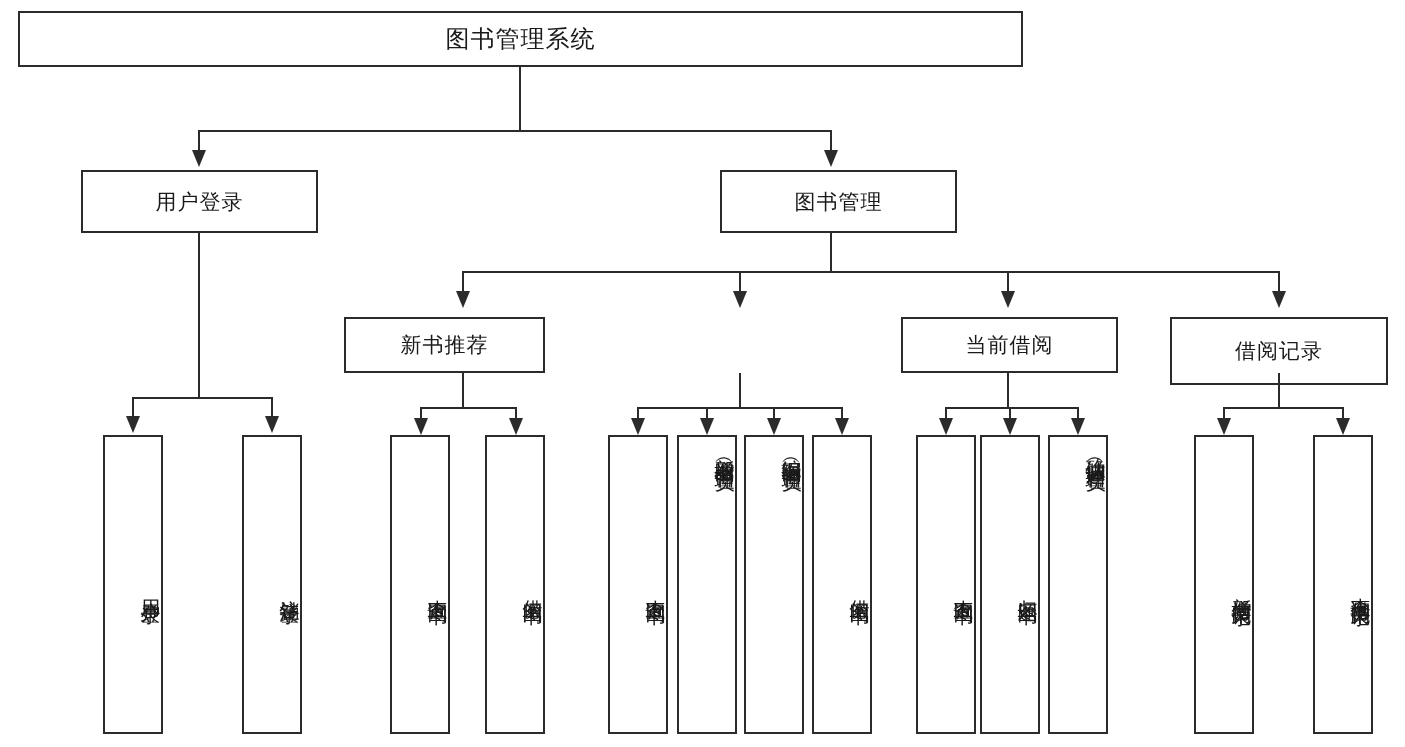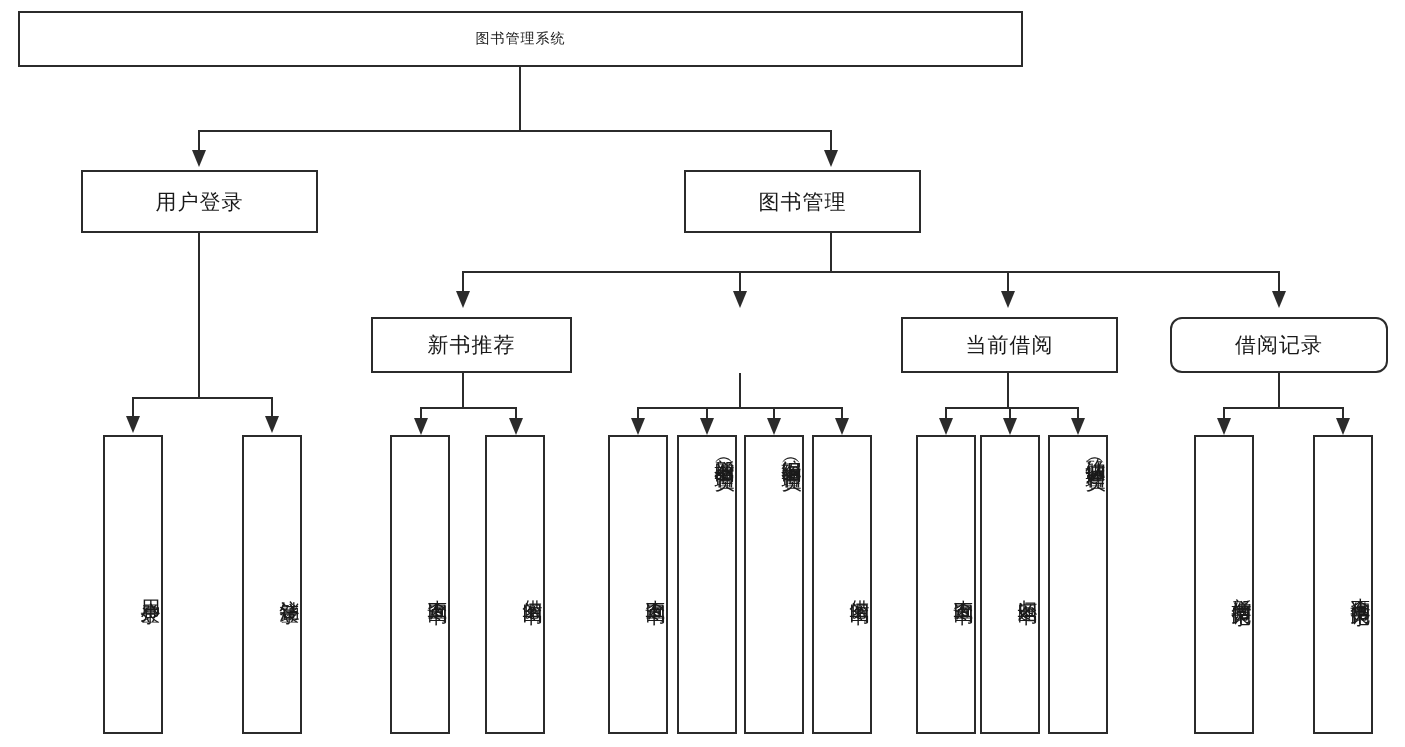--- a/index.html
+++ b/index.html
@@ -25,21 +25,21 @@
     display: flex;
     align-items: center;
     justify-content: center;
     color: #1a1a1a;
   }
   .node.h {
     font-size: 21px;
     letter-spacing: 1px;
   }
   .node.root {
-    font-size: 14px;
+    font-size: 24px;
   }
   .node.v {
     font-size: 20px;
     writing-mode: vertical-rl;
     text-orientation: upright;
     align-items: flex-start;
     justify-content: center;
     padding-top: 6px;
     line-height: 1.08;
     letter-spacing: 2px;
@@ -83,21 +83,21 @@
   <div class="edge v" style="left:519px; top:67px; height:64px;"></div>
   <div class="edge h" style="left:198px; top:130px; width:634px;"></div>
   <div class="edge v" style="left:198px; top:130px; height:22px;"></div>
   <div class="edge v" style="left:830px; top:130px; height:22px;"></div>
   <div class="arrow" style="left:192px; top:150px;"></div>
   <div class="arrow" style="left:824px; top:150px;"></div>
 
   <div class="node h" style="left:81px; top:170px; width:237px; height:63px;">
     <span>用户登录</span>
   </div>
-  <div class="node h" style="left:684px; top:170px; width:237px; height:63px;">
+  <div class="node h" style="left:720px; top:170px; width:237px; height:63px;">
     <span>图书管理</span>
   </div>
 
   <div class="edge v" style="left:198px; top:233px; height:165px;"></div>
   <div class="edge h" style="left:132px; top:397px; width:140px;"></div>
   <div class="edge v" style="left:132px; top:397px; height:20px;"></div>
   <div class="edge v" style="left:271px; top:397px; height:20px;"></div>
   <div class="arrow" style="left:126px; top:416px;"></div>
   <div class="arrow" style="left:265px; top:416px;"></div>
 
@@ -105,27 +105,27 @@
   <div class="edge h" style="left:462px; top:271px; width:817px;"></div>
   <div class="edge v" style="left:462px; top:271px; height:22px;"></div>
   <div class="edge v" style="left:739px; top:271px; height:22px;"></div>
   <div class="edge v" style="left:1007px; top:271px; height:22px;"></div>
   <div class="edge v" style="left:1278px; top:271px; height:22px;"></div>
   <div class="arrow" style="left:456px; top:291px;"></div>
   <div class="arrow" style="left:733px; top:291px;"></div>
   <div class="arrow" style="left:1001px; top:291px;"></div>
   <div class="arrow" style="left:1272px; top:291px;"></div>
 
-  <div class="node h" style="left:371px; top:317px; width:201px; height:56px;">
+  <div class="node h" style="left:344px; top:317px; width:201px; height:56px;">
     <span>新书推荐</span>
   </div>
   <div class="node h" style="left:901px; top:317px; width:217px; height:56px;">
     <span>当前借阅</span>
   </div>
-  <div class="node h" style="left:1170px; top:317px; width:218px; height:56px;border-radius:12px;">
+  <div class="node h" style="left:1170px; top:317px; width:218px; height:68px;">
     <span>借阅记录</span>
   </div>
 
   <div class="edge v" style="left:462px; top:373px; height:35px;"></div>
   <div class="edge h" style="left:420px; top:407px; width:96px;"></div>
   <div class="edge v" style="left:420px; top:407px; height:12px;"></div>
   <div class="edge v" style="left:515px; top:407px; height:12px;"></div>
   <div class="arrow" style="left:414px; top:418px;"></div>
   <div class="arrow" style="left:509px; top:418px;"></div>
 

